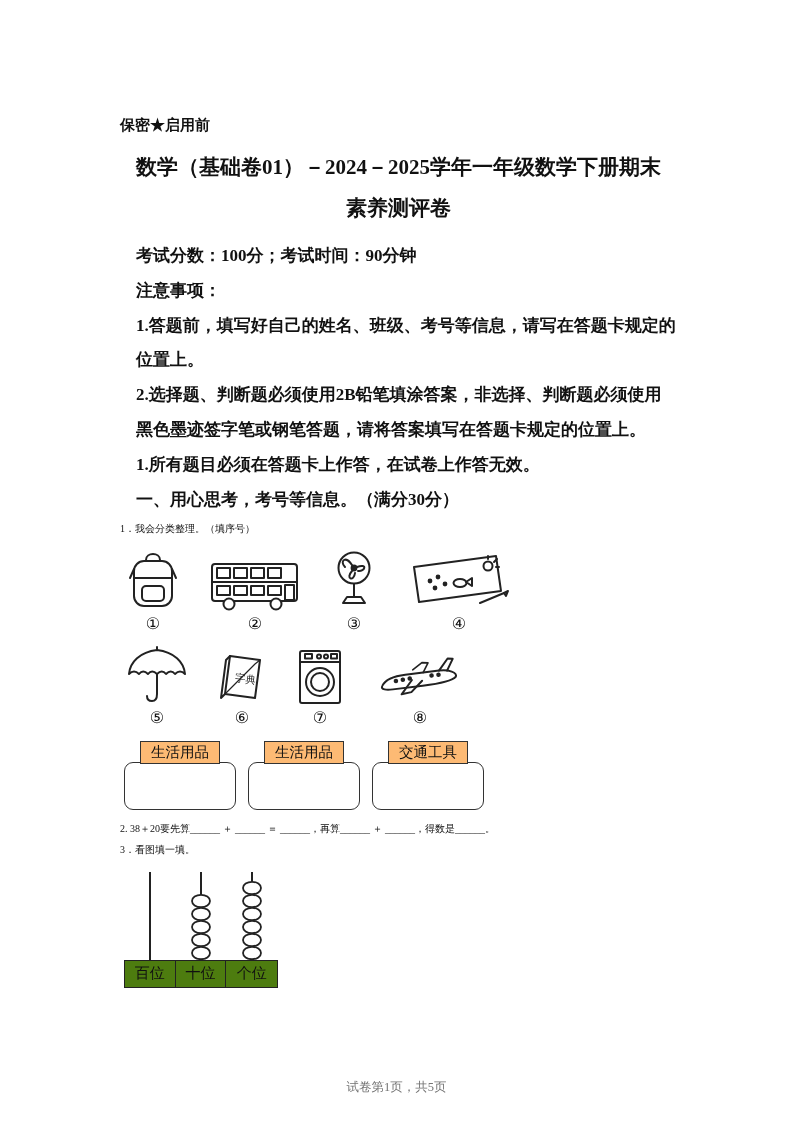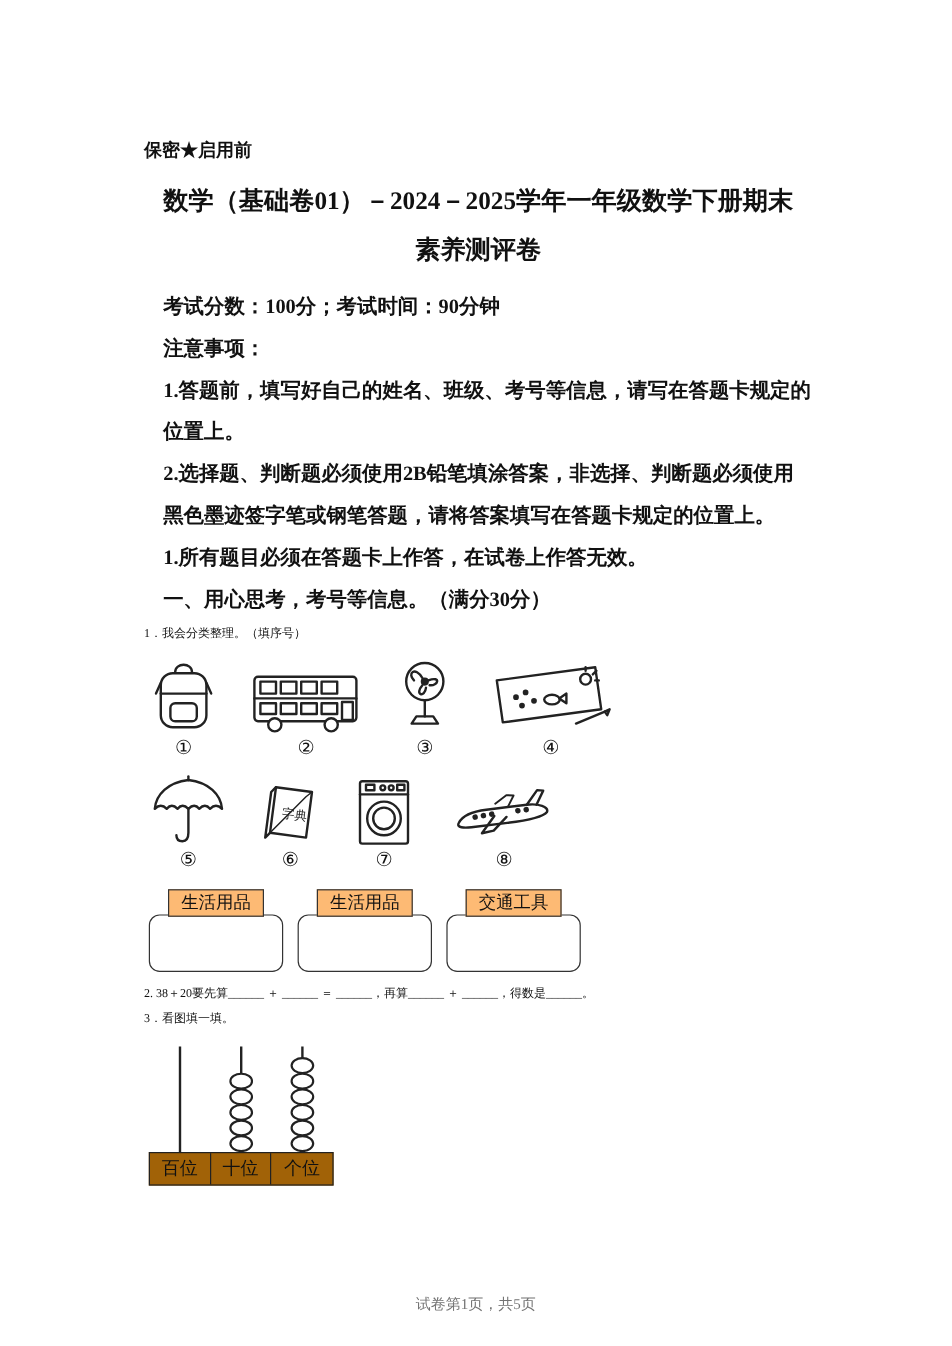--- a/index.html
+++ b/index.html
@@ -22,21 +22,21 @@
   .caption { font-size:16px; margin-top:3px; line-height:1.2; }
   .lineart { fill:none; stroke:#222; stroke-width:2; stroke-linecap:round; stroke-linejoin:round; }
 
   .category-row { display:flex; gap:12px; margin:14px 0 8px 4px; }
   .category { display:flex; flex-direction:column; align-items:center; width:112px; }
   .category-label { border:1.5px solid #333; background:#fdba74; padding:1px 10px; font-size:14.5px; position:relative; z-index:2; }
   .answer-box { width:112px; height:48px; border:1.5px solid #333; border-radius:9px; margin-top:-2px; background:#fff; }
 
   .abacus { margin:6px 0 0 4px; width:160px; }
   .abacus svg { display:block; }
-  .abacus-table { display:flex; border:1.8px solid #222; width:154px; background:#a16207; }
+  .abacus-table { display:flex; border:1.8px solid #222; width:154px; background:#4d7c0f; }
   .abacus-cell { width:51px; text-align:center; font-size:15px; padding:3px 0 4px 0; border-right:1.8px solid #222; }
   .abacus-cell:last-child { border-right:none; }
 
   .footer { position:absolute; left:0; right:0; bottom:26px; text-align:center; font-size:12.5px; color:#737373; }
 </style>
 </head>
 <body>
 
 <div class="sheet">
 

